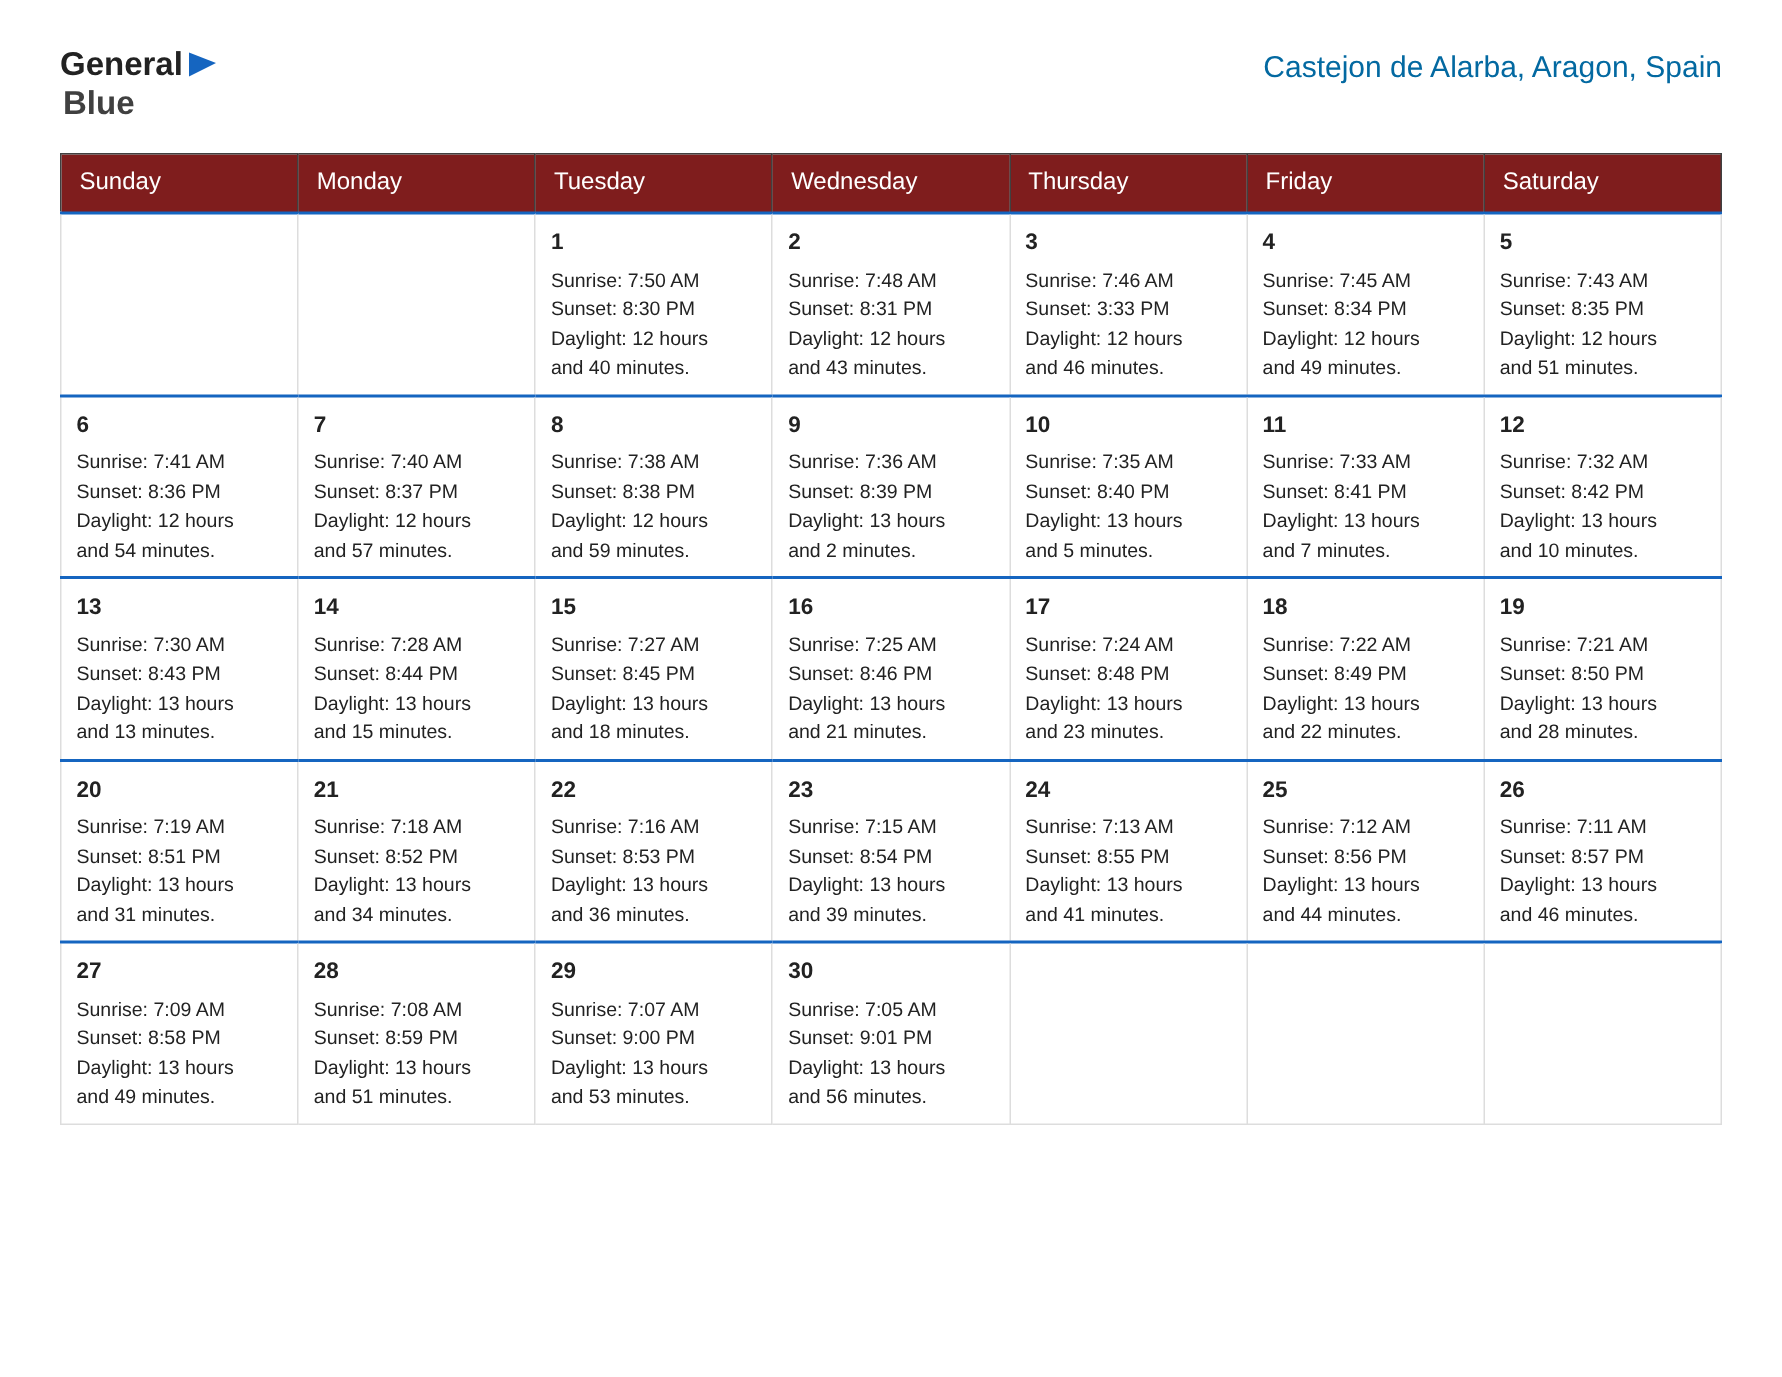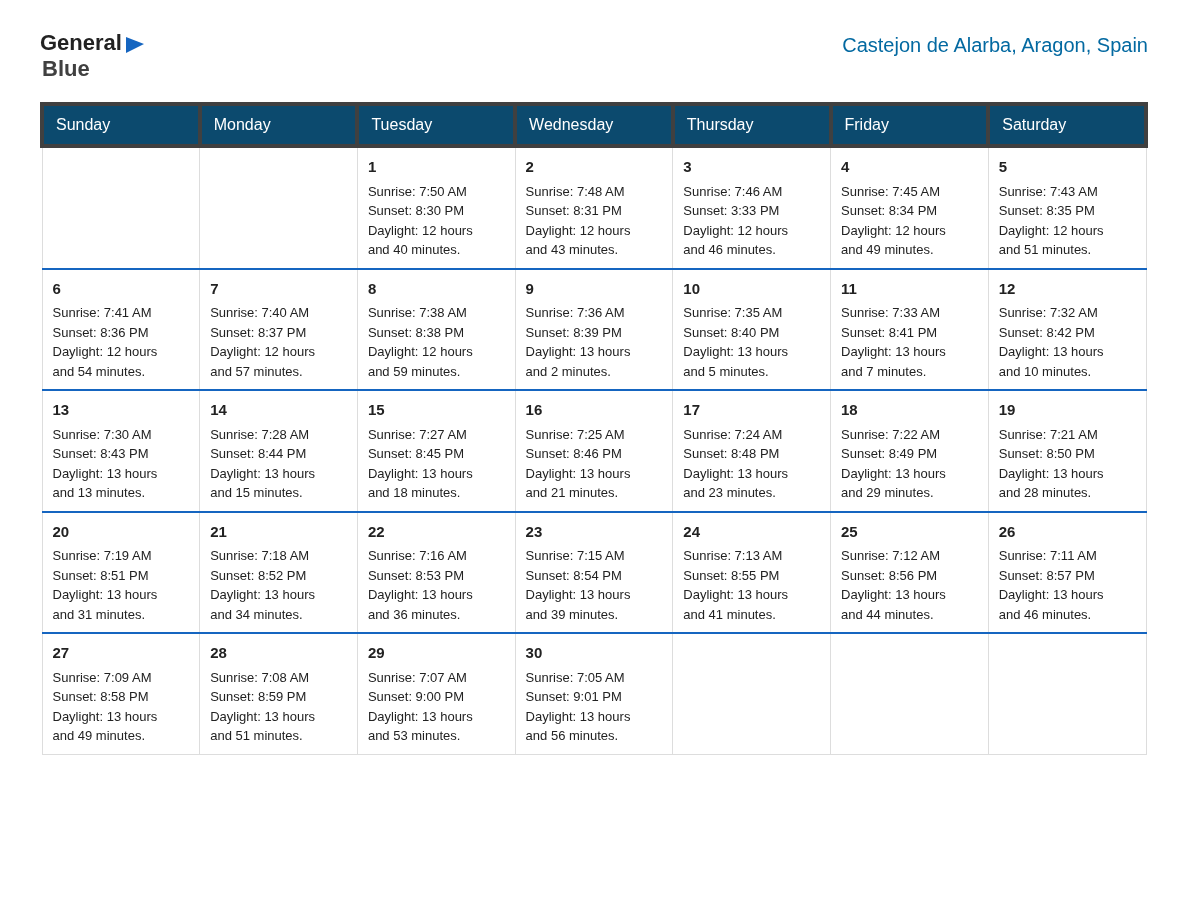--- a/index.html
+++ b/index.html
@@ -29,27 +29,27 @@
       font-size: 20px;
       color: #0369a1;
       margin-top: 4px;
     }
     .calendar {
       width: 100%;
       border-collapse: collapse;
       border: 1px solid #ccc;
     }
     .calendar th {
-      background-color: #0c4a6e;
+      background-color: #7f1d1d;
       color: #fff;
       padding: 10px 12px;
       font-size: 16px;
       font-weight: normal;
       text-align: left;
-      border: 4px solid #404040;
+      border: 1px solid #404040;
     }
     .calendar td {
       vertical-align: top;
       padding: 8px 10px;
       border: 1px solid #ddd;
       width: 14.28%;
       min-height: 90px;
       font-size: 13px;
       color: #222;
       line-height: 1.5;
@@ -69,21 +69,21 @@
     .empty-cell {
       background: #fff;
     }
     .logo-wrapper {
       display: flex;
       flex-direction: column;
       align-items: flex-start;
     }
     .logo-line1 {
       display: flex;
-      align-items: center;
+      align-items: flex-start;
     }
     .logo-line2 {
       font-size: 22px;
       font-weight: bold;
       color: #404040;
       margin-left: 2px;
     }
   </style>
 </head>
 <body>
@@ -240,21 +240,21 @@
           <div>Sunrise: 7:24 AM</div>
           <div>Sunset: 8:48 PM</div>
           <div>Daylight: 13 hours</div>
           <div>and 23 minutes.</div>
         </td>
         <td>
           <span class="day-num">18</span>
           <div>Sunrise: 7:22 AM</div>
           <div>Sunset: 8:49 PM</div>
           <div>Daylight: 13 hours</div>
-          <div>and 29 minutes.</div>
+          <div>and 22 minutes.</div>
         </td>
         <td>
           <span class="day-num">19</span>
           <div>Sunrise: 7:21 AM</div>
           <div>Sunset: 8:50 PM</div>
           <div>Daylight: 13 hours</div>
           <div>and 28 minutes.</div>
         </td>
       </tr>
       <tr>

